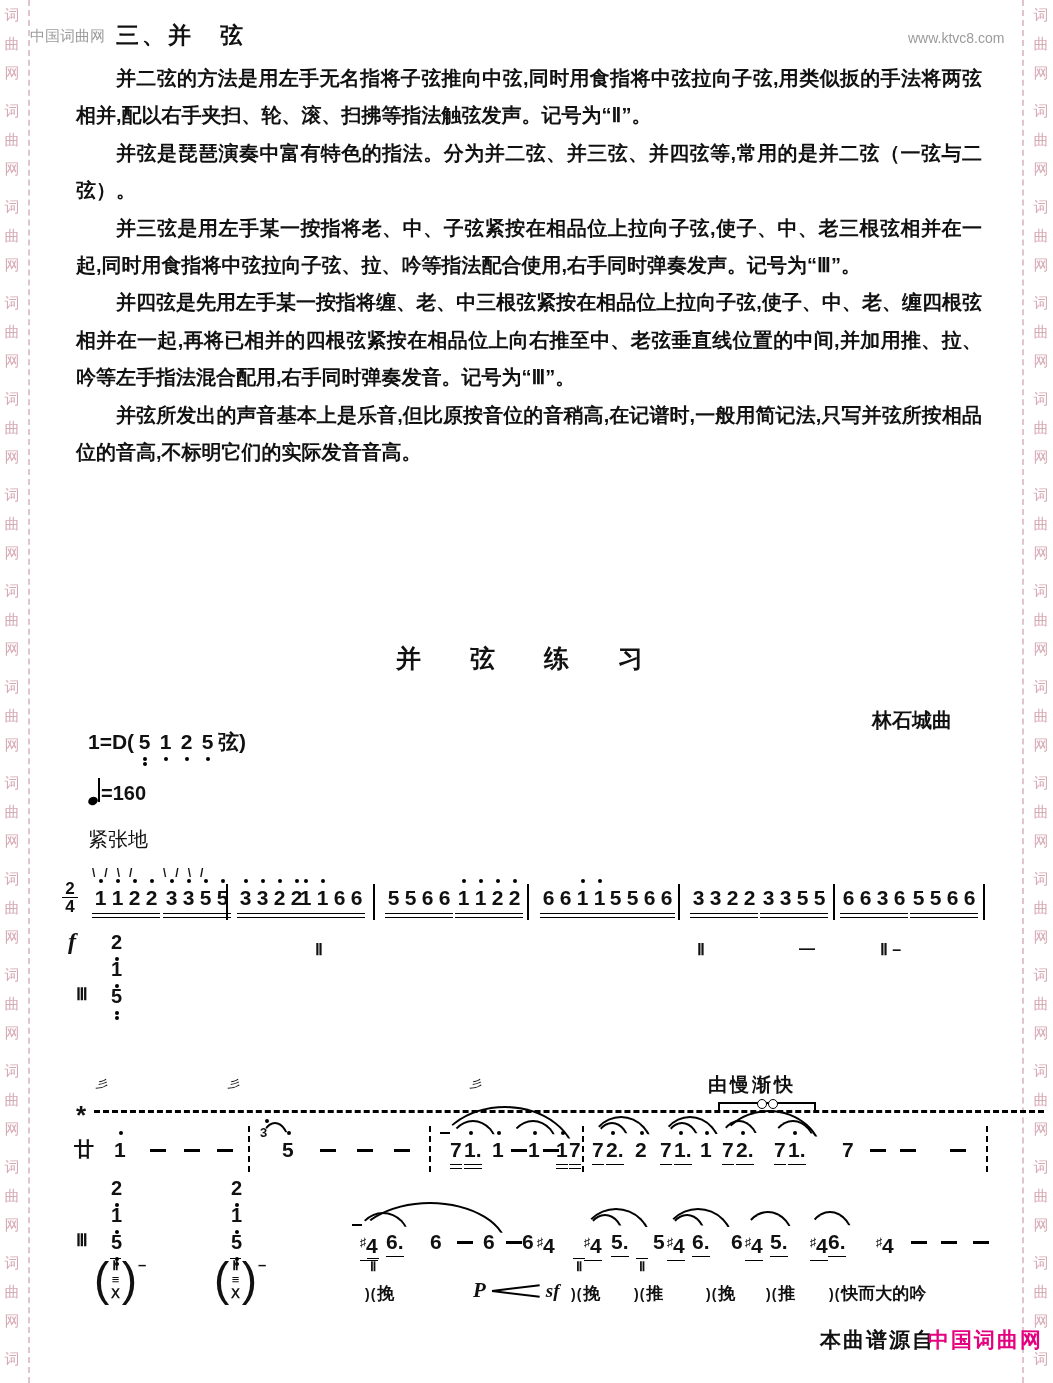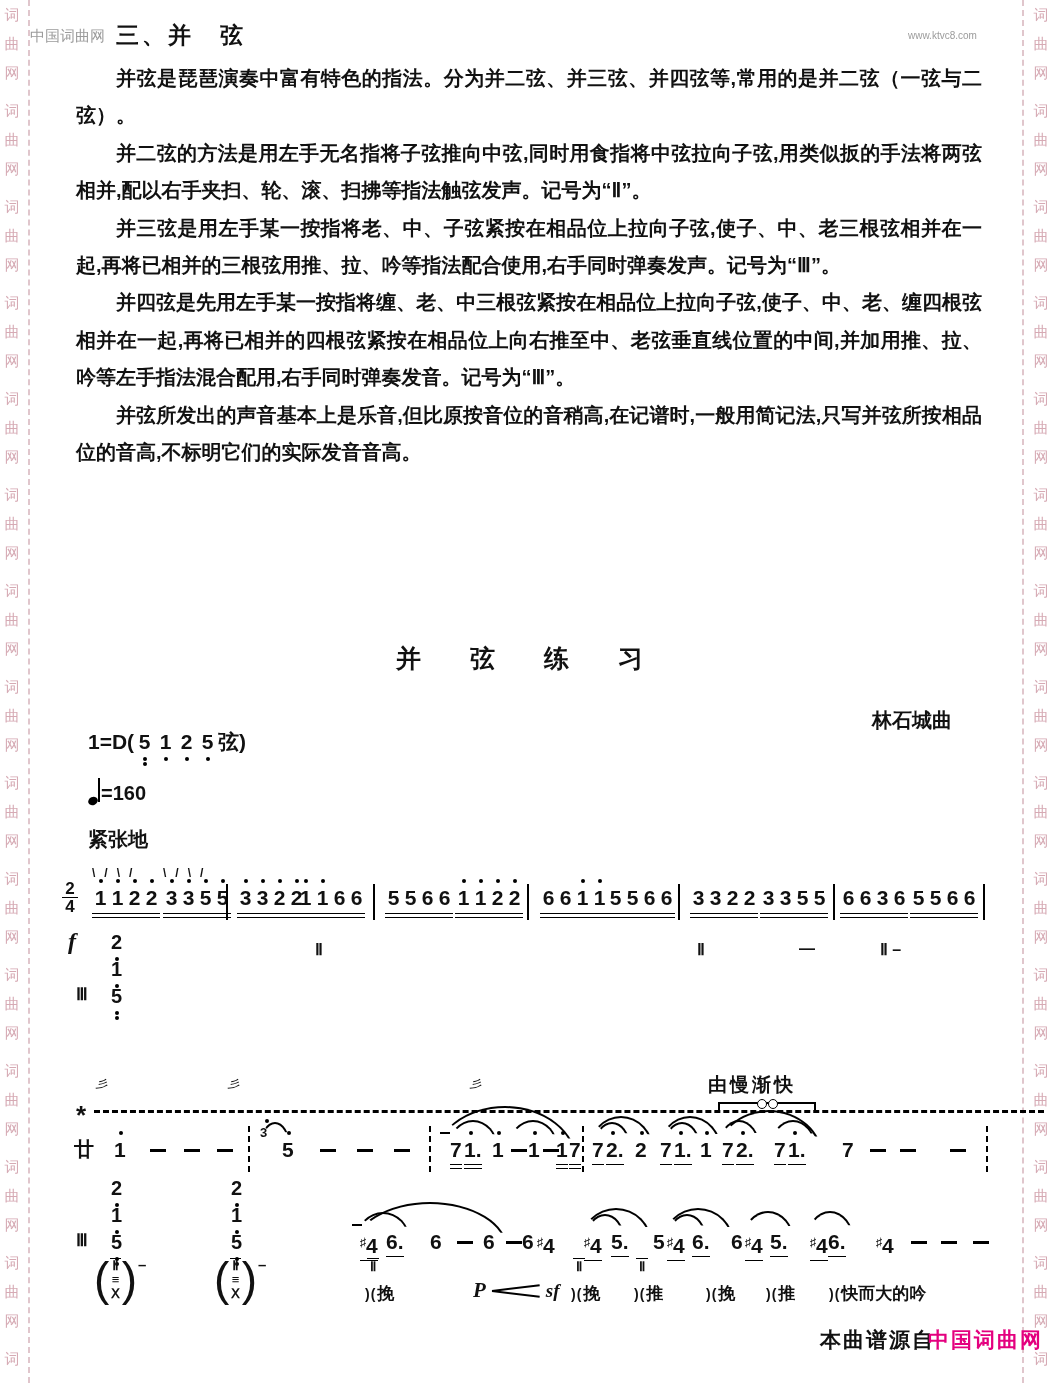--- a/index.html
+++ b/index.html
@@ -17,21 +17,21 @@
   
   #article{position:absolute;left:76px;top:60px;width:906px;
            font-size:20px;font-weight:bold;line-height:37.4px;text-align:justify;}
   #article p{margin:0;text-indent:2em;}
   
   .score-title{position:absolute;left:0;top:642px;width:100%;text-align:center;
                font-size:25px;font-weight:bold;letter-spacing:14px;word-spacing:14px;}
   .keyrow{position:absolute;left:88px;top:728px;font-size:21px;font-weight:bold;}
   .composer{position:absolute;left:872px;top:707px;font-size:20px;font-weight:bold;}
   .temporow{position:absolute;left:88px;top:778px;font-size:20px;font-weight:bold;}
-  .expr{position:absolute;left:88px;top:826px;font-size:20px;font-weight:bold;}
+  .expr{position:absolute;left:88px;top:826px;font-size:20px;font-weight:normal;}
   .qn{position:relative;display:inline-block;width:13px;height:27px;vertical-align:-5px;}
   .qn i{position:absolute;display:block;}
   .qn .qh{left:0;bottom:0;width:10px;height:8px;background:#000;border-radius:50%;transform:rotate(-25deg);}
   .qn .qs{right:1px;bottom:3px;width:2.5px;height:24px;background:#000;}
   .tun{display:inline-block;min-width:19px;text-align:center;position:relative;margin:0 1px;}
   .tun i,.nt i.dd,.nt2 i.dd{position:absolute;left:50%;margin-left:-2px;width:4px;height:4px;
         background:#000;border-radius:50%;}
   
   #line1{position:absolute;left:62px;top:872px;width:940px;height:150px;}
   #line2{position:absolute;left:60px;top:1072px;width:992px;height:300px;}
@@ -177,26 +177,26 @@
     <span style="top: 1254px;">词</span>
     <span style="top: 1283px;">曲</span>
     <span style="top: 1312px;">网</span>
     <span style="top: 1350px;">词</span>
   </div>
 <div class="vdash" style="left:28px"></div>
 <div class="vdash" style="left:1022px"></div>
 
 <div class="abs site" style="left:30px;top:27px">中国词曲网</div>
 <div class="abs title" style="left:116px;top:20px">三、并　弦</div>
-<div class="abs site" style="left:908px;top:30px;font-size:10px">www.ktvc8.com</div>
+<div class="abs site" style="left:908px;top:30px;font-size:14px">www.ktvc8.com</div>
 
 <div id="article">
+  <p>并二弦的方法是用左手无名指将子弦推向中弦,同时用食指将中弦拉向子弦,用类似扳的手法将两弦相并,配以右手夹扫、轮、滚、扫拂等指法触弦发声。记号为“Ⅱ”。</p>
   <p>并弦是琵琶演奏中富有特色的指法。分为并二弦、并三弦、并四弦等,常用的是并二弦（一弦与二弦）。</p>
-  <p>并二弦的方法是用左手无名指将子弦推向中弦,同时用食指将中弦拉向子弦,用类似扳的手法将两弦相并,配以右手夹扫、轮、滚、扫拂等指法触弦发声。记号为“Ⅱ”。</p>
-  <p>并三弦是用左手某一按指将老、中、子弦紧按在相品位上拉向子弦,使子、中、老三根弦相并在一起,再将已相并的三根弦用推、拉、吟等指法配合使用,右手同时弹奏发声。记号为“Ⅲ”。</p>
+  <p>并三弦是用左手某一按指将老、中、子弦紧按在相品位上拉向子弦,使子、中、老三根弦相并在一起,同时用食指将中弦拉向子弦、拉、吟等指法配合使用,右手同时弹奏发声。记号为“Ⅲ”。</p>
   <p>并四弦是先用左手某一按指将缠、老、中三根弦紧按在相品位上拉向子弦,使子、中、老、缠四根弦相并在一起,再将已相并的四根弦紧按在相品位上向右推至中、老弦垂直线位置的中间,并加用推、拉、吟等左手指法混合配用,右手同时弹奏发音。记号为“Ⅲ”。</p>
   <p>并弦所发出的声音基本上是乐音,但比原按音位的音稍高,在记谱时,一般用简记法,只写并弦所按相品位的音高,不标明它们的实际发音音高。</p>
 </div>
 
 <div class="score-title">并 弦 练 习</div>
 <div class="keyrow"><span>1=D(</span><span id="tuning"><span class="tun">5<i style="bottom: -7px;"></i><i style="bottom: -12px;"></i></span><span class="tun">1<i style="bottom: -7px;"></i></span><span class="tun">2<i style="bottom: -7px;"></i></span><span class="tun">5<i style="bottom: -7px;"></i></span></span><span>弦)</span></div>
 <div class="composer">林石城曲</div>
 <div class="temporow"><span class="qn"><i class="qh"></i><i class="qs"></i></span><span>=160</span></div>
 <div class="expr">紧张地</div>
 

